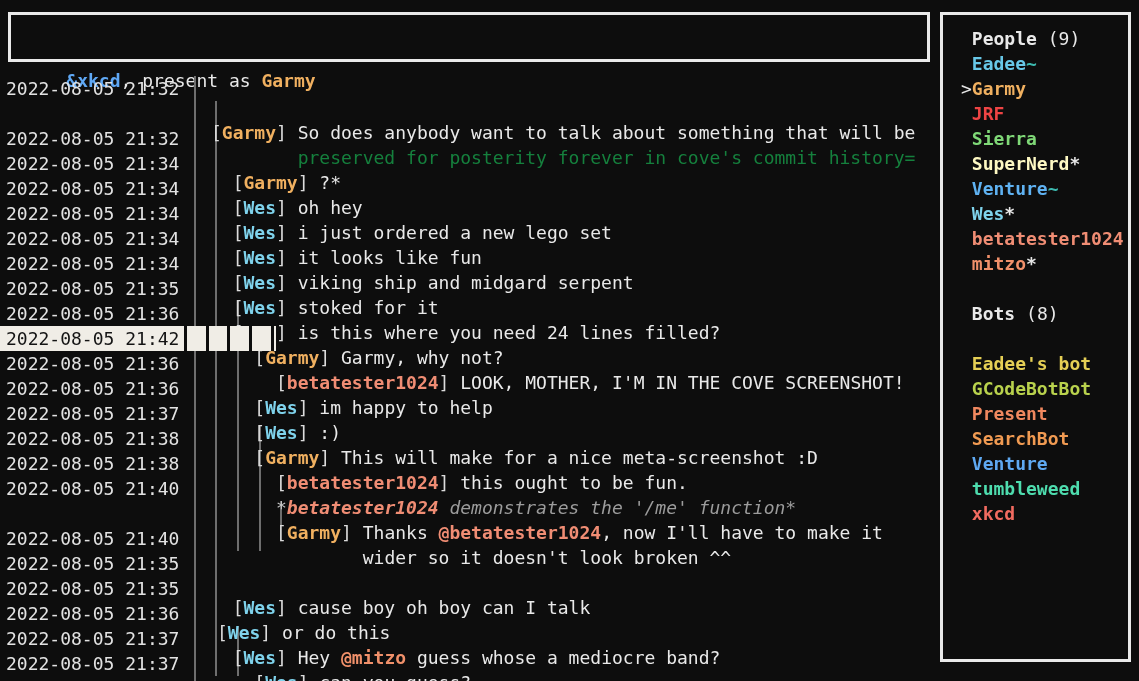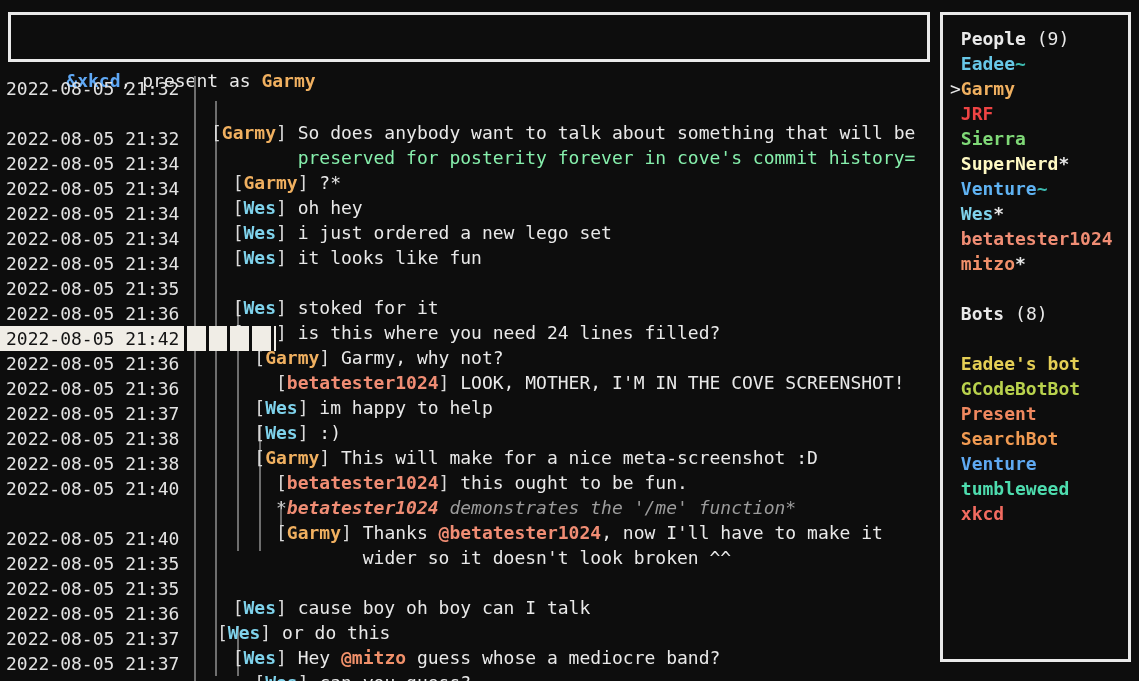--- a/index.html
+++ b/index.html
@@ -15,45 +15,45 @@
   .sidebar-box { left:940px; top:12px; width:191px; height:650px; }
   .b { font-weight:bold; }
   .i { font-style:italic; }
   .chat { position:absolute; left:0; top:0; width:940px; height:681px; }
   .bar { position:absolute; width:2px; background:#6e6e6e; z-index:1; }
   .row { position:absolute; left:0; width:938px; height:25px; line-height:25px; white-space:pre; z-index:2;text-decoration:underline; }
   .hlstrip { position:absolute; top:0; bottom:0; left:0; background:#f0ede6; }
   .tick { position:absolute; top:0; bottom:0; width:3px; background:#0d0d0d; }
   .ts { position:absolute; left:6px; color:#e2e2e2; }
   .msg { position:absolute;margin-top:44px; }
-  .srow { position:absolute; left:7px; white-space:pre; height:25px; line-height:25px; }
+  .srow { position:absolute; left:18px; white-space:pre; height:25px; line-height:25px; }
 </style>
 </head>
 <body>
 
 <div class="stage">
 
   <div class="header-box box">
     <span class="b" style="color:#5fa8f5;">&amp;xkcd</span><span>, present as </span><span class="b" style="color:#f0b060;">Garmy</span>
   </div>
 
   <div class="chat" id="chat">
       <div class="bar" style="left: 193.68px; top: 76px; height: 605px;"></div>
       <div class="bar" style="left: 215.36px; top: 101px; height: 575px;"></div>
       <div class="bar" style="left: 237.04px; top: 301px; height: 250px;"></div>
       <div class="bar" style="left: 237.04px; top: 626px; height: 50px;"></div>
       <div class="bar" style="left: 258.72px; top: 426px; height: 125px;"></div>
       <div class="bar" style="left: 280.4px; top: 501px; height: 25px;"></div>
       <div class="row" style="top: 76px;"><span class="ts">2022-08-05 21:32</span><span class="msg" style="left: 210.96px;"><span style="color: rgb(220, 220, 220);">[</span><span class="b " style="color: rgb(240, 176, 96);">Garmy</span><span style="color: rgb(220, 220, 220);">] </span><span style="color: rgb(233, 233, 233);">So does anybody want to talk about something that will be</span></span></div>
-      <div class="row" style="top: 101px;"><span class="msg" style="left: 297.68px;"><span style="color: #86efac;">preserved for posterity forever in cove's commit history=</span></span></div>
+      <div class="row" style="top: 101px;"><span class="msg" style="left: 297.68px;"><span style="color: #15803d;">preserved for posterity forever in cove's commit history=</span></span></div>
       <div class="row" style="top: 126px;"><span class="ts">2022-08-05 21:32</span><span class="msg" style="left: 232.64px;"><span style="color: rgb(220, 220, 220);">[</span><span class="b " style="color: rgb(240, 176, 96);">Garmy</span><span style="color: rgb(220, 220, 220);">] </span><span style="color: rgb(233, 233, 233);">?*</span></span></div>
       <div class="row" style="top: 151px;"><span class="ts">2022-08-05 21:34</span><span class="msg" style="left: 232.64px;"><span style="color: rgb(220, 220, 220);">[</span><span class="b " style="color: rgb(127, 211, 236);">Wes</span><span style="color: rgb(220, 220, 220);">] </span><span style="color: rgb(233, 233, 233);">oh hey</span></span></div>
       <div class="row" style="top: 176px;"><span class="ts">2022-08-05 21:34</span><span class="msg" style="left: 232.64px;"><span style="color: rgb(220, 220, 220);">[</span><span class="b " style="color: rgb(127, 211, 236);">Wes</span><span style="color: rgb(220, 220, 220);">] </span><span style="color: rgb(233, 233, 233);">i just ordered a new lego set</span></span></div>
       <div class="row" style="top: 201px;"><span class="ts">2022-08-05 21:34</span><span class="msg" style="left: 232.64px;"><span style="color: rgb(220, 220, 220);">[</span><span class="b " style="color: rgb(127, 211, 236);">Wes</span><span style="color: rgb(220, 220, 220);">] </span><span style="color: rgb(233, 233, 233);">it looks like fun</span></span></div>
-      <div class="row" style="top: 226px;"><span class="ts">2022-08-05 21:34</span></div>
+      <div class="row" style="top: 226px;"><span class="ts">2022-08-05 21:34</span><span class="msg" style="left: 232.64px;"><span style="color: rgb(220, 220, 220);">[</span><span class="b " style="color: rgb(127, 211, 236);">Wes</span><span style="color: rgb(220, 220, 220);">] </span><span style="color: rgb(233, 233, 233);">viking ship and midgard serpent</span></span></div>
       <div class="row" style="top: 251px;"><span class="ts">2022-08-05 21:34</span><span class="msg" style="left: 232.64px;"><span style="color: rgb(220, 220, 220);">[</span><span class="b " style="color: rgb(127, 211, 236);">Wes</span><span style="color: rgb(220, 220, 220);">] </span><span style="color: rgb(233, 233, 233);">stoked for it</span></span></div>
       <div class="row" style="top: 276px;"><span class="ts">2022-08-05 21:35</span><span class="msg" style="left: 232.64px;"><span style="color: rgb(220, 220, 220);">[</span><span class="b " style="color: rgb(127, 211, 236);">Wes</span><span style="color: rgb(220, 220, 220);">] </span><span style="color: rgb(233, 233, 233);">is this where you need 24 lines filled?</span></span></div>
       <div class="row" style="top: 301px;"><span class="ts">2022-08-05 21:36</span><span class="msg" style="left: 254.32px;"><span style="color: rgb(220, 220, 220);">[</span><span class="b " style="color: rgb(240, 176, 96);">Garmy</span><span style="color: rgb(220, 220, 220);">] </span><span style="color: rgb(233, 233, 233);">Garmy, why not?</span></span></div>
       <div class="row" style="top: 326px;"><div class="hlstrip" style="width: 276px; background: rgb(240, 237, 230);"></div><div class="tick" style="left: 183.86px;"></div><div class="tick" style="left: 205.54px;"></div><div class="tick" style="left: 227.22px;"></div><div class="tick" style="left: 248.9px;"></div><div class="tick" style="left: 270.58px;"></div><span class="ts" style="color: rgb(20, 20, 20);">2022-08-05 21:42</span><span class="msg" style="left: 276px;"><span style="color: rgb(220, 220, 220);">[</span><span class="b " style="color: rgb(240, 141, 116);">betatester1024</span><span style="color: rgb(220, 220, 220);">] </span><span style="color: rgb(233, 233, 233);">LOOK, MOTHER, I'M IN THE COVE SCREENSHOT!</span></span></div>
       <div class="row" style="top: 351px;"><span class="ts">2022-08-05 21:36</span><span class="msg" style="left: 254.32px;"><span style="color: rgb(220, 220, 220);">[</span><span class="b " style="color: rgb(127, 211, 236);">Wes</span><span style="color: rgb(220, 220, 220);">] </span><span style="color: rgb(233, 233, 233);">im happy to help</span></span></div>
       <div class="row" style="top: 376px;"><span class="ts">2022-08-05 21:36</span><span class="msg" style="left: 254.32px;"><span style="color: rgb(220, 220, 220);">[</span><span class="b " style="color: rgb(127, 211, 236);">Wes</span><span style="color: rgb(220, 220, 220);">] </span><span style="color: rgb(233, 233, 233);">:)</span></span></div>
       <div class="row" style="top: 401px;"><span class="ts">2022-08-05 21:37</span><span class="msg" style="left: 254.32px;"><span style="color: rgb(220, 220, 220);">[</span><span class="b " style="color: rgb(240, 176, 96);">Garmy</span><span style="color: rgb(220, 220, 220);">] </span><span style="color: rgb(233, 233, 233);">This will make for a nice meta-screenshot :D</span></span></div>
       <div class="row" style="top: 426px;"><span class="ts">2022-08-05 21:38</span><span class="msg" style="left: 276px;"><span style="color: rgb(220, 220, 220);">[</span><span class="b " style="color: rgb(240, 141, 116);">betatester1024</span><span style="color: rgb(220, 220, 220);">] </span><span style="color: rgb(233, 233, 233);">this ought to be fun.</span></span></div>
       <div class="row" style="top: 451px;"><span class="ts">2022-08-05 21:38</span><span class="msg" style="left: 276px;"><span class="i" style="color: rgb(200, 200, 200);">*</span><span class="b i" style="color: rgb(240, 141, 116);">betatester1024</span><span class="i" style="color: rgb(156, 156, 156);"> demonstrates the '/me' function*</span></span></div>
       <div class="row" style="top: 476px;"><span class="ts">2022-08-05 21:40</span><span class="msg" style="left: 276px;"><span style="color: rgb(220, 220, 220);">[</span><span class="b " style="color: rgb(240, 176, 96);">Garmy</span><span style="color: rgb(220, 220, 220);">] </span><span style="color: rgb(233, 233, 233);">Thanks </span><span class="b " style="color: rgb(240, 141, 116);">@betatester1024</span><span style="color: rgb(233, 233, 233);">, now I'll have to make it</span></span></div>

